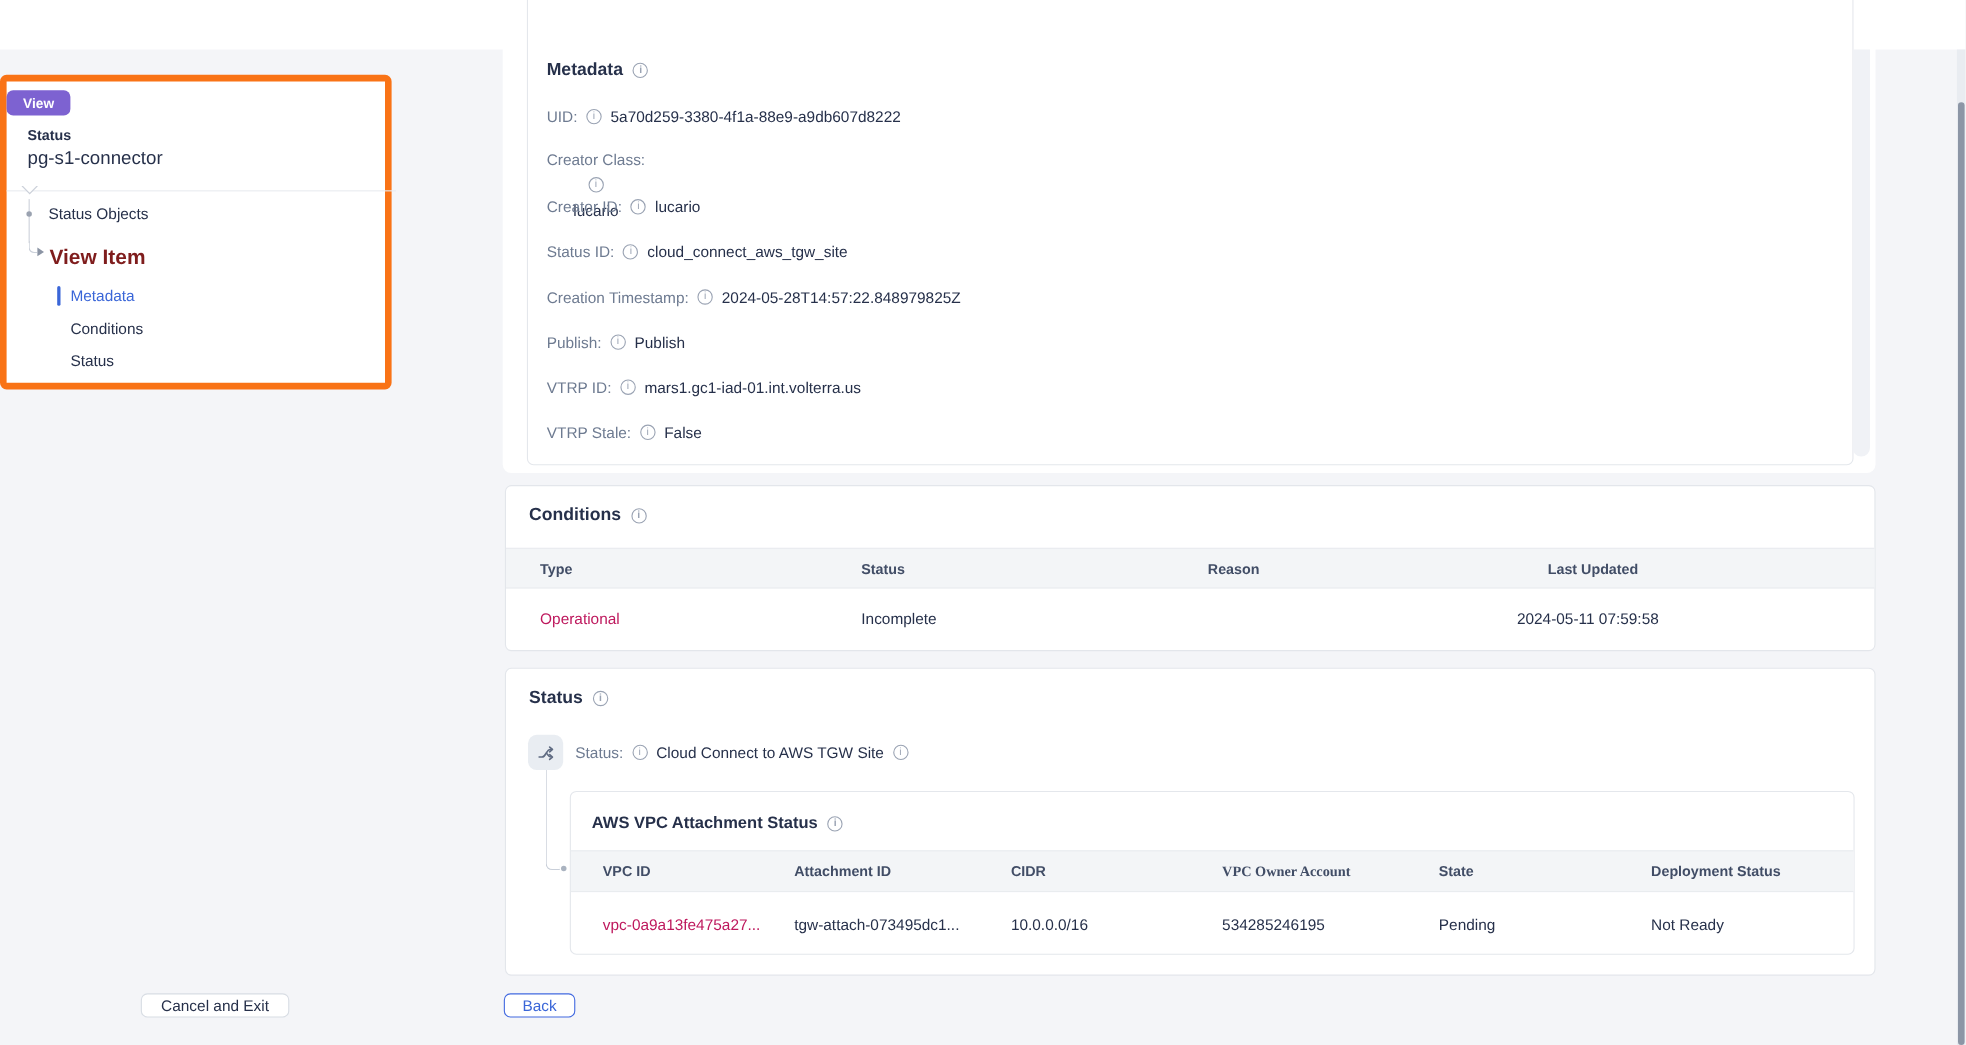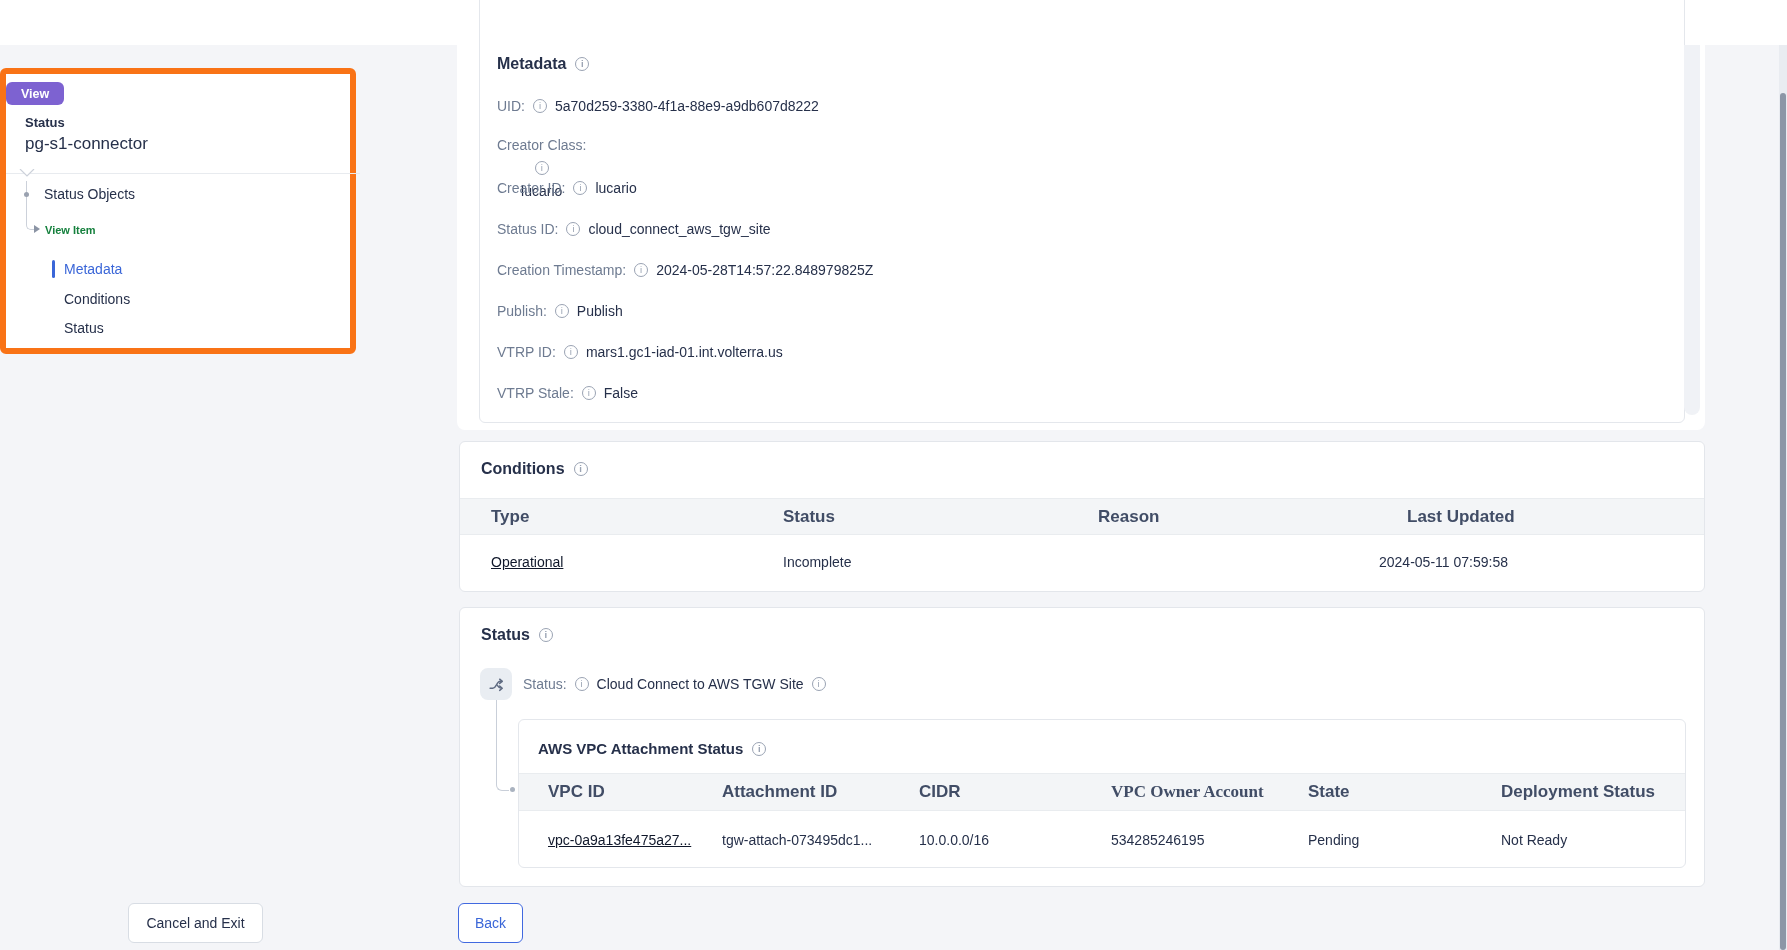--- a/index.html
+++ b/index.html
@@ -23,21 +23,21 @@
   .view-badge{left:0;top:8px;height:23px;background:#7d62d1;border-radius:6px;color:#fff;font-size:12.5px;font-weight:bold;display:inline-flex;align-items:center;padding:0 15px;}
   .side-kind{left:19px;top:41px;font-size:13px;font-weight:bold;color:#26304a;}
   .side-title{left:19px;top:60px;font-size:17px;color:#26304a;}
   .side-divider{left:0;top:99px;width:354px;height:1px;background:#e8ebef;}
   .notch{left:13px;top:95px;}
   .tree-vline{left:20px;top:107px;width:1px;height:40px;background:#ccd1da;}
   .tree-dot{left:18px;top:118px;width:5px;height:5px;border-radius:50%;background:#9aa2b0;}
   .tree-root{left:38px;top:112px;font-size:14px;color:#26304a;cursor:pointer;}
   .tree-elbow{left:20px;top:145px;width:7px;height:10px;border-left:1px solid #ccd1da;border-bottom:1px solid #ccd1da;border-bottom-left-radius:5px;}
   .tree-arrow{left:28px;top:151px;width:0;height:0;border-left:6px solid #8b94a4;border-top:4px solid transparent;border-bottom:4px solid transparent;}
-  .tree-group{left:39px;top:150px;font-size:11px;font-weight:bold;color:#15803d;cursor:pointer;}
+  .tree-group{left:39px;top:150px;font-size:19px;font-weight:bold;color:#7f1d1d;cursor:pointer;}
   .tree-bar{left:46px;top:186px;width:3px;height:18px;background:#3a66d8;border-radius:2px;}
   .tree-item{font-size:14px;cursor:pointer;}
   .tree-item.active{color:#3a66d8;}
   .ti-0{left:58px;top:187px;}
   .ti-1{left:58px;top:217px;color:#26304a;}
   .ti-2{left:58px;top:246px;color:#26304a;}
 
   
   .main-wrap{left:457px;top:0;width:1248px;height:430px;background:#fff;border-radius:0 0 8px 8px;}
   .inner-gutter{left:1227px;top:45px;width:16px;height:370px;background:#f0f2f6;border-radius:0 0 8px 8px;}
@@ -47,36 +47,36 @@
   .kv-row{left:40px;height:20px;display:flex;align-items:center;gap:8px;}
   .kv-label{color:#6e7b91;font-size:14px;}
   .kv-value{color:#26304a;font-size:14px;}
   .info{display:inline-flex;width:14px;height:14px;box-sizing:border-box;border:1px solid #9aa3b3;border-radius:50%;color:#9aa3b3;font-size:9.5px;line-height:1;align-items:center;justify-content:center;font-style:normal;cursor:pointer;flex:none;}
 
   .card{background:#fff;border:1px solid #e3e6eb;border-radius:6px;box-sizing:border-box;}
   .cond-card{left:459px;top:441px;width:1246px;height:151px;}
   .cond-title{left:21px;top:18px;}
   .thead{left:0;right:0;background:#f3f5f7;border-top:1px solid #e9ecef;border-bottom:1px solid #e9ecef;}
   .cond-head{top:56px;height:35px;}
-  .th{position:absolute;top:50%;transform:translateY(-50%);font-size:17px;font-weight:bold;color:#414d66;}
+  .th{position:absolute;top:50%;transform:translateY(-50%);font-size:13px;font-weight:bold;color:#414d66;}
   .td{position:absolute;font-size:14px;color:#26304a;}
-  .link{text-decoration:underline;cursor:pointer;color:#0f172a;}
+  .link{cursor:pointer;color:#be185d;}
 
   .status-card{left:459px;top:607px;width:1246px;height:280px;}
   .status-title{left:21px;top:18px;}
   .branch-btn{left:20px;top:60px;width:32px;height:32px;background:#e9edf2;border:none;border-radius:8px;display:flex;align-items:center;justify-content:center;cursor:pointer;padding:0;}
   .status-line{left:63px;top:67px;height:18px;display:flex;align-items:center;gap:8px;}
   .conn-line{left:36px;top:92px;width:12px;height:90px;border-left:1px solid #c9cfd9;border-bottom:1px solid #c9cfd9;border-bottom-left-radius:6px;}
   .conn-dot{left:50px;top:179px;width:5px;height:5px;border-radius:50%;background:#aab3c0;}
   .nested-card{left:58px;top:111px;width:1168px;height:149px;background:#fff;border:1px solid #e4e7ec;border-radius:6px;box-sizing:border-box;position:absolute;}
   .nested-title{left:19px;top:20px;font-size:15px;}
   .nested-head{top:53px;height:36px;}
 
   
-  .btn{position:absolute;height:40px;border-radius:6px;font-size:14px;font-family:"Liberation Sans",sans-serif;cursor:pointer;display:flex;align-items:center;justify-content:center;box-sizing:border-box;}
+  .btn{position:absolute;height:22px;border-radius:6px;font-size:14px;font-family:"Liberation Sans",sans-serif;cursor:pointer;display:flex;align-items:center;justify-content:center;box-sizing:border-box;}
   .btn-cancel{left:128px;top:903px;width:135px;background:#fff;border:1px solid #d8dde4;color:#26304a;}
   .btn-back{left:458px;top:903px;width:65px;background:#fff;border:1px solid #4169e0;color:#3a66d8;}
 </style>
 </head>
 <body>
 
 <div class="canvas">
 
   <div class="abs topbar"></div>
   <div class="abs findbar">

